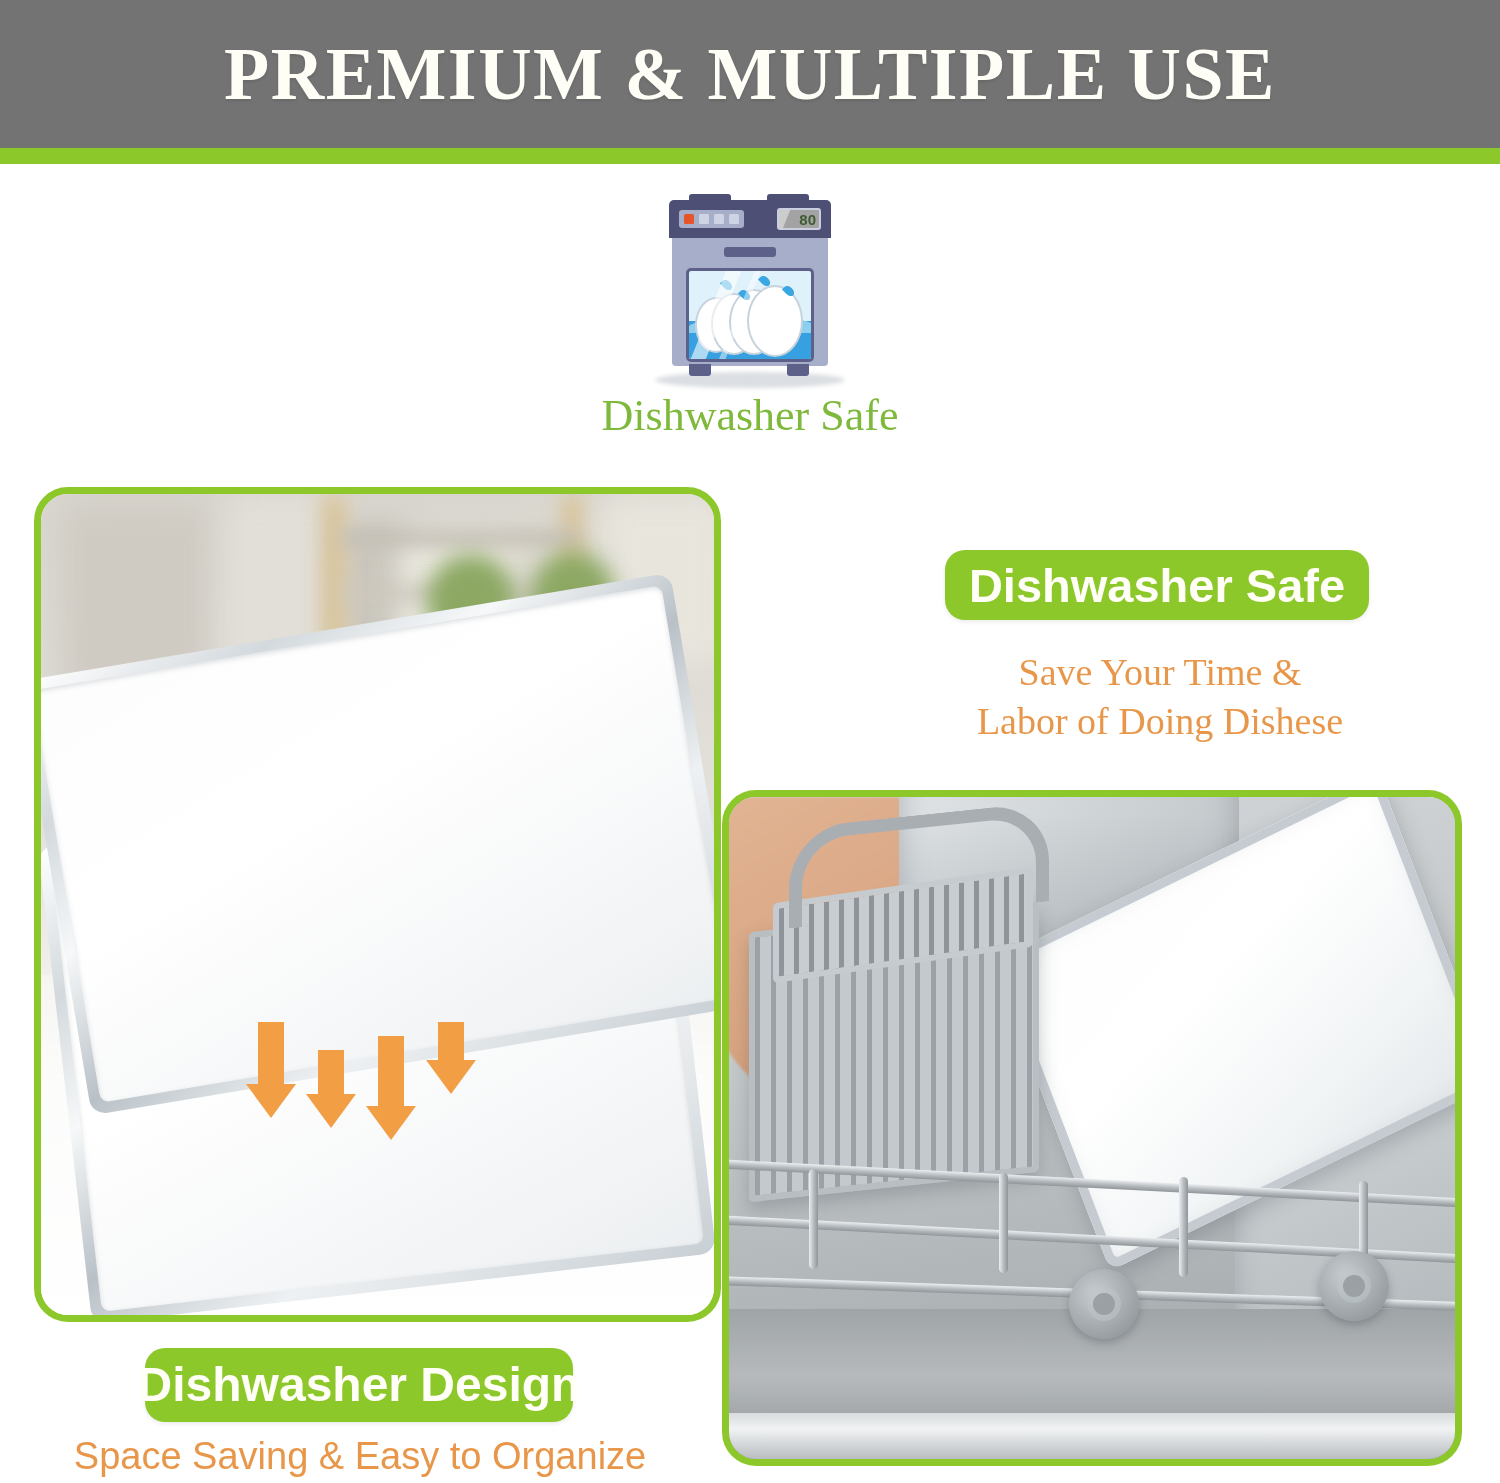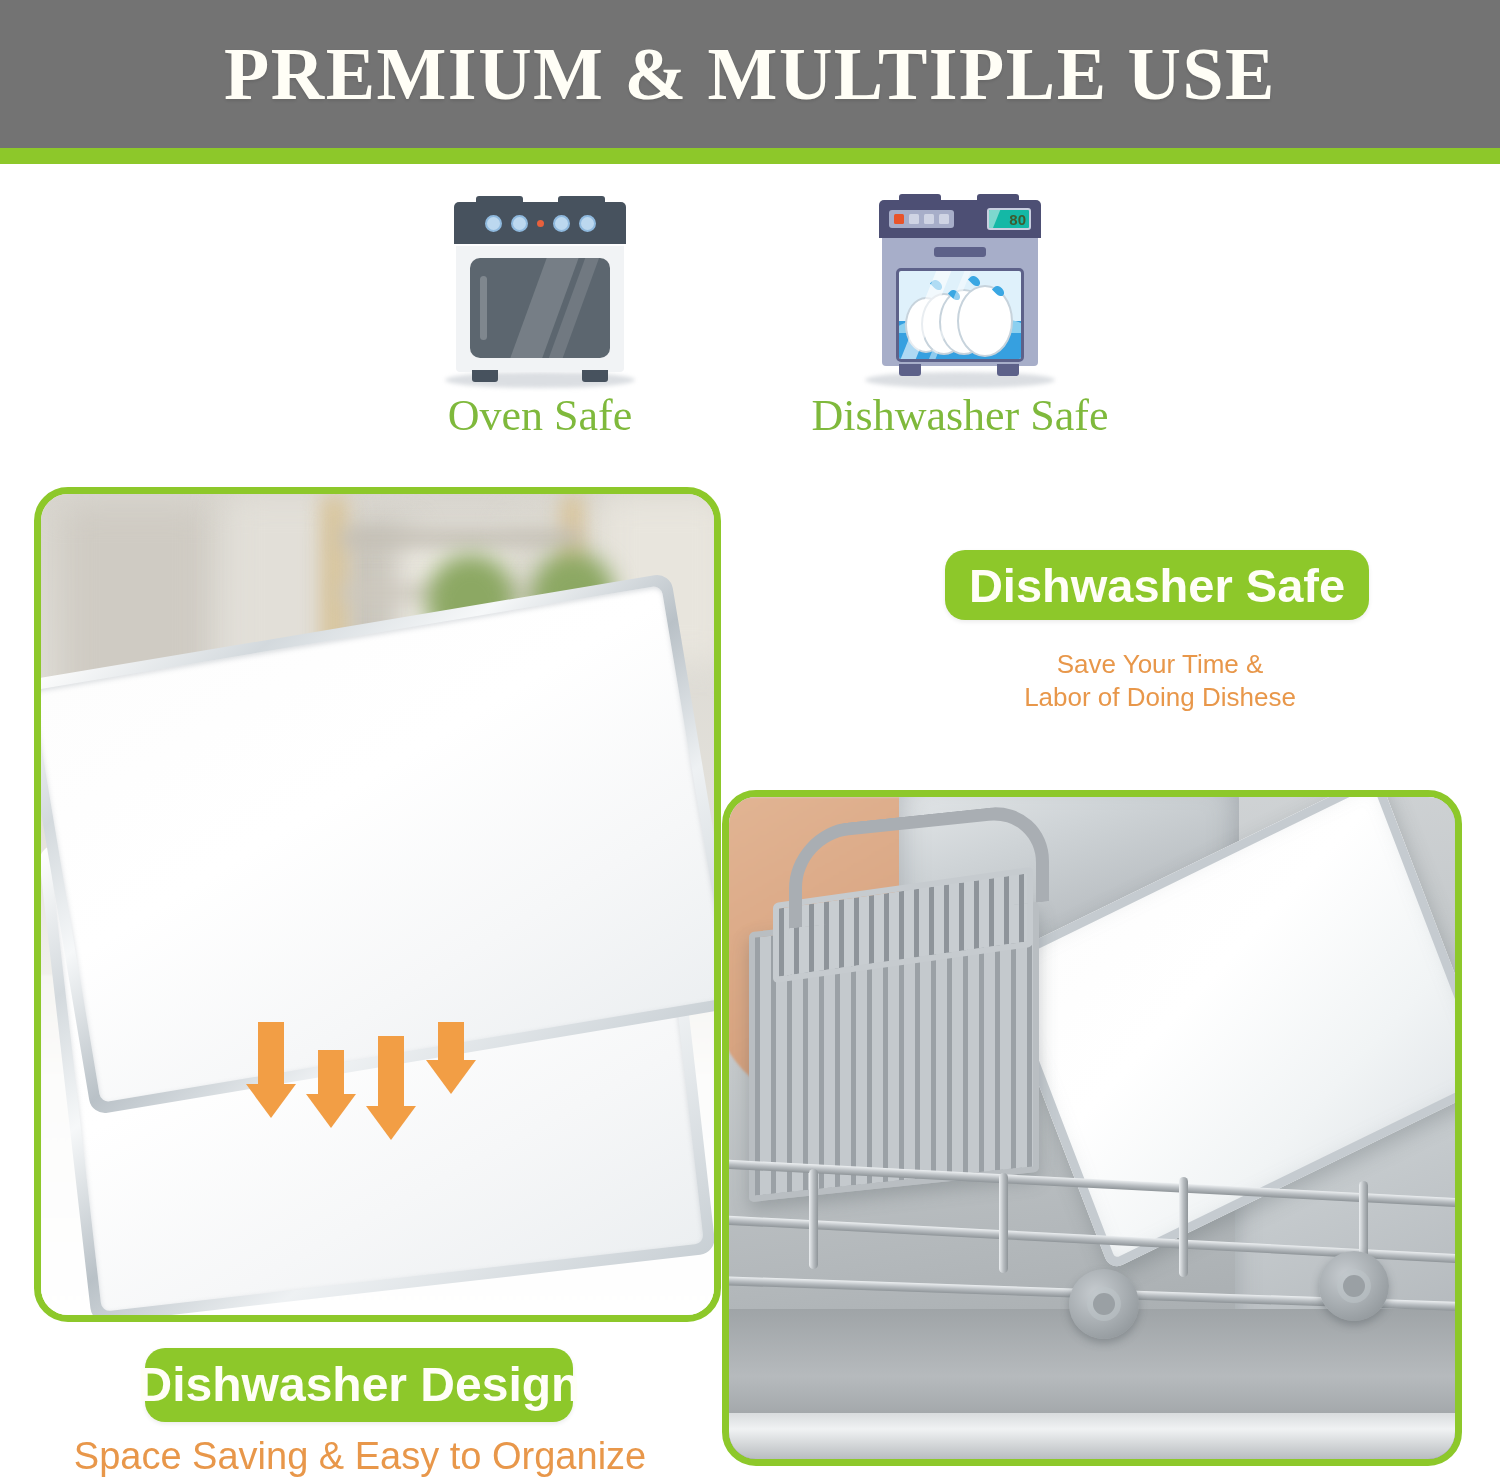--- a/index.html
+++ b/index.html
@@ -115,21 +115,21 @@
   .dw-panel{
     position:absolute; left:0; top:6px; width:162px; height:38px;
     background:#4d4f74; border-radius:5px 5px 0 0;
     display:flex; align-items:center; padding:0 10px; gap:10px;
   }
   .dw-buttons{ display:flex; align-items:center; gap:5px;
     background:#a7aec9; border-radius:3px; padding:4px 5px; }
   .dw-btn{ width:10px; height:10px; background:#cfd4e4; border-radius:1.5px; }
   .dw-btn.on{ background:#e8542a; }
   .dw-display{
-    margin-left:auto; width:44px; height:22px; background:#14b8a6;
+    margin-left:auto; width:44px; height:22px; background:#a3a3a3;
     border:2px solid #c9cfe0; border-radius:3px; position:relative; overflow:hidden;
     display:flex; align-items:center; justify-content:flex-end; padding-right:3px;
   }
   .dw-display-glare{ position:absolute; left:-4px; top:-8px; width:10px; height:40px;
     background:rgba(255,255,255,.45); transform:rotate(22deg); }
   .dw-display-text{ font-family:"Liberation Sans", sans-serif; font-size:15px;
     font-weight:700; color:#3f5a30; line-height:1; position:relative; z-index:2;}
   .dw-body{
     position:absolute; left:3px; top:44px; width:156px; height:128px;
     background:#a7aec9; border-radius:0 0 4px 4px;
@@ -297,61 +297,36 @@
     font-family:"Liberation Sans", sans-serif; font-weight:700;
     color:#fffef7; line-height:1; white-space:nowrap;
   }
   .sub{
     position:absolute; color:#e8974a; text-align:center; z-index:5;
     font-family:"Liberation Sans", sans-serif; line-height:1.28; white-space:pre-line;
   }
 
   .pill-dishwasher{ left:945px; top:550px; width:424px; height:70px; }
   .pill-dishwasher .pill-text{ font-size:47px; }
-  .sub-dishwasher{ left:900px; top:648px; width:520px; font-size:26px; }
+  .sub-dishwasher{ left:900px; top:648px; width:520px; font-size:38px;font-family:Liberation Serif, serif; }
 
   .pill-stackable{ left:145px; top:1348px; width:428px; height:74px; }
   .pill-stackable .pill-text{ font-size:48px; }
   .sub-stackable{ left:40px; top:1432px; width:640px; font-size:38px; }
 </style>
 </head>
 <body>
 
 <div class="header-band">
   <div class="header-title">PREMIUM &amp; MULTIPLE USE</div>
 </div>
 <div class="header-rule"></div>
 
 <div class="icon-row">
 
-  <div class="icon-cell">
-    <div class="icon-art">
-      <div class="oven">
-        <div class="appliance-shadow"></div>
-        <div class="oven-foot-top l"></div>
-        <div class="oven-foot-top r"></div>
-        <div class="oven-panel">
-          <div class="knob"></div>
-          <div class="knob"></div>
-          <div class="knob-led"></div>
-          <div class="knob"></div>
-          <div class="knob"></div>
-        </div>
-        <div class="oven-body"></div>
-        <div class="oven-window">
-          <div class="oven-glare1"></div>
-          <div class="oven-glare2"></div>
-          <div class="oven-handle"></div>
-        </div>
-        <div class="oven-leg l"></div>
-        <div class="oven-leg r"></div>
-      </div>
-    </div>
-    <div class="icon-label">Oven Safe</div>
-  </div>
 
 
   <div class="icon-cell">
     <div class="icon-art">
       <div class="dw">
         <div class="appliance-shadow"></div>
         <div class="dw-foot-top l"></div>
         <div class="dw-foot-top r"></div>
         <div class="dw-panel">
           <div class="dw-buttons">

